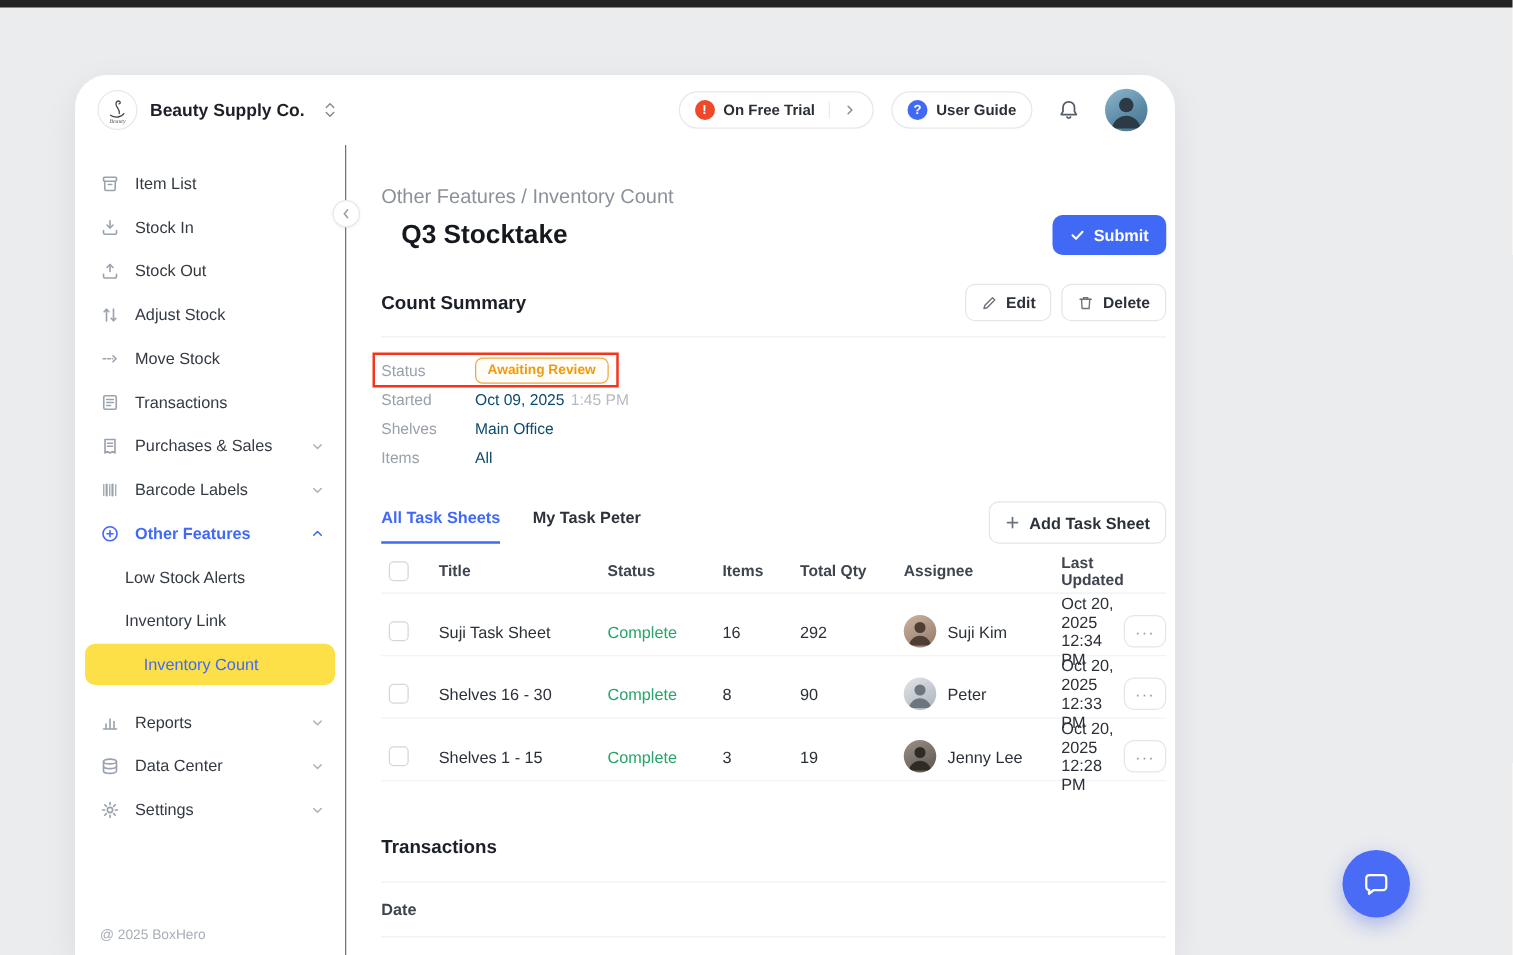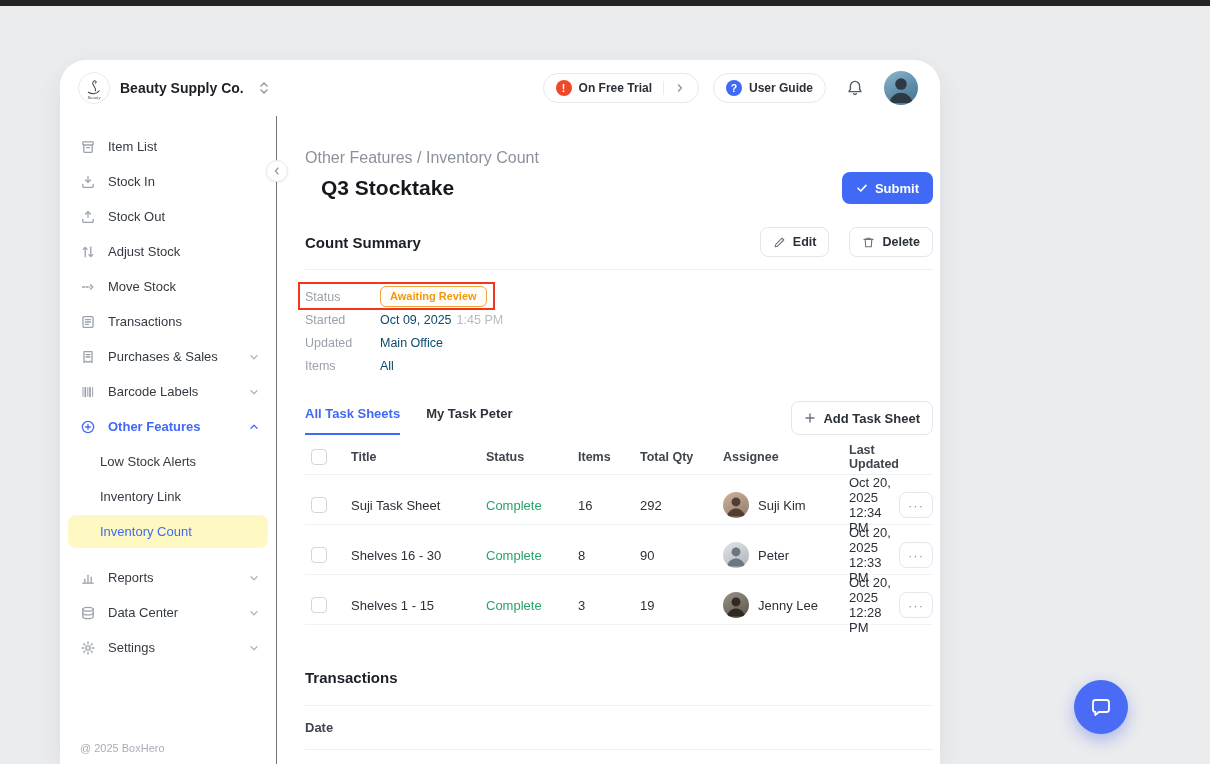--- a/index.html
+++ b/index.html
@@ -43,38 +43,38 @@
 
   
   .body-row { display:flex; height:648px; }
   .sidebar { width:217px; flex:none; border-right:1px solid #737373; position:relative; padding-top:13px; }
   .side-item { height:35px; display:flex; align-items:center; gap:12px; padding:0 16px 0 20px; font-size:13px; color:#343a42; cursor:pointer; }
   .sicon { width:16px; height:16px; display:flex; color:#9aa2ad; flex:none; }
   .schev { margin-left:auto; color:#aeb5bf; display:flex; }
   .side-item.accent { color:#4069f6; font-weight:600; }
   .side-item.accent .sicon, .side-item.accent .schev { color:#4069f6; }
   .side-sub { padding-left:40px; }
-  .side-active { background:#fef9c3; border-radius:8px; margin:1px 8px; padding-left:32px; height:33px; color:#4069f6; }
+  .side-active { background:#fde047; border-radius:8px; margin:1px 8px; padding-left:47px; height:33px; color:#4069f6; }
   .side-gap { margin-top:12px; }
   .sidebar-footer { position:absolute; left:20px; bottom:10px; font-size:11px; color:#a8aeb7; }
   .collapse-btn { position:absolute; left:206px; top:100px; width:22px; height:22px; border-radius:50%; background:#fff; border:1px solid #e6e8ec; box-shadow:0 1px 3px rgba(0,0,0,.06); display:flex; align-items:center; justify-content:center; color:#9aa1ab; cursor:pointer; z-index:5; }
 
   
   .content { flex:1; padding:0 82px 0 28px; position:relative; }
   .breadcrumb { margin-top:33px; font-size:16px; color:#8b919b; }
   .title-row { margin-top:4px; display:flex; align-items:center; justify-content:space-between; height:34px; }
   .page-title { margin:16px; font-size:21px; font-weight:700; color:#15181d; }
   .btn { display:inline-flex; align-items:center; gap:7px; border-radius:8px; font-family:inherit; cursor:pointer; background:#fff; }
   .btn-primary { background:#4069f6; color:#fff; border:none; height:32px; padding:0 14px; font-size:13px; font-weight:700; }
   .btn-ghost { border:1px solid #e3e6eb; height:30px; padding:0 12px; font-size:12.5px; font-weight:600; color:#2c3138; }
   .btn-ghost .bico { display:flex; color:#6a7280; }
   .btn-add { height:34px; font-size:13px; }
   .section-head { margin-top:22px; display:flex; align-items:center; justify-content:space-between; height:30px; }
   .sec { margin:0; font-size:15px; font-weight:700; color:#1b1f26; }
-  .head-actions { display:flex; gap:20px; }
+  .head-actions { display:flex; gap:8px; }
   .divider { border:none; border-top:1px solid #edeff2; margin:12px 0 0; }
 
   .fields { margin-top:15px; }
   .frow { display:flex; align-items:center; height:23px; font-size:12.5px; position:relative; }
   .flabel { width:75px; color:#9aa1ab; flex:none; }
   .fvalue { font-weight:400; color:#0c4a6e; }
   .fmuted { color:#b5bbc4; margin-left:5px; font-weight:400; }
   .badge-status { border:1px solid #f4a53c; color:#f29a0d; background:#fffdf9; font-size:11px; font-weight:700; padding:3px 9px; border-radius:6px; line-height:1.2; }
   .annotation-box { position:absolute; left:-7px; top:-3px; width:197px; height:28px; border:2px solid #f2351b; pointer-events:none; }
 
@@ -366,21 +366,21 @@
           <span class="flabel">Status</span>
           <span class="badge-status">Awaiting Review</span>
           <div class="annotation-box"></div>
         </div>
         <div class="frow">
           <span class="flabel">Started</span>
           <span class="fvalue">Oct 09, 2025</span>
           <span class="fmuted">1:45 PM</span>
         </div>
         <div class="frow">
-          <span class="flabel">Updated</span>
+          <span class="flabel">Shelves</span>
           <span class="fvalue">Main Office</span>
         </div>
         <div class="frow">
           <span class="flabel">Items</span>
           <span class="fvalue">All</span>
         </div>
       </div>
 
       <div class="tabs-row">
         <div class="tab active">All Task Sheets</div>

